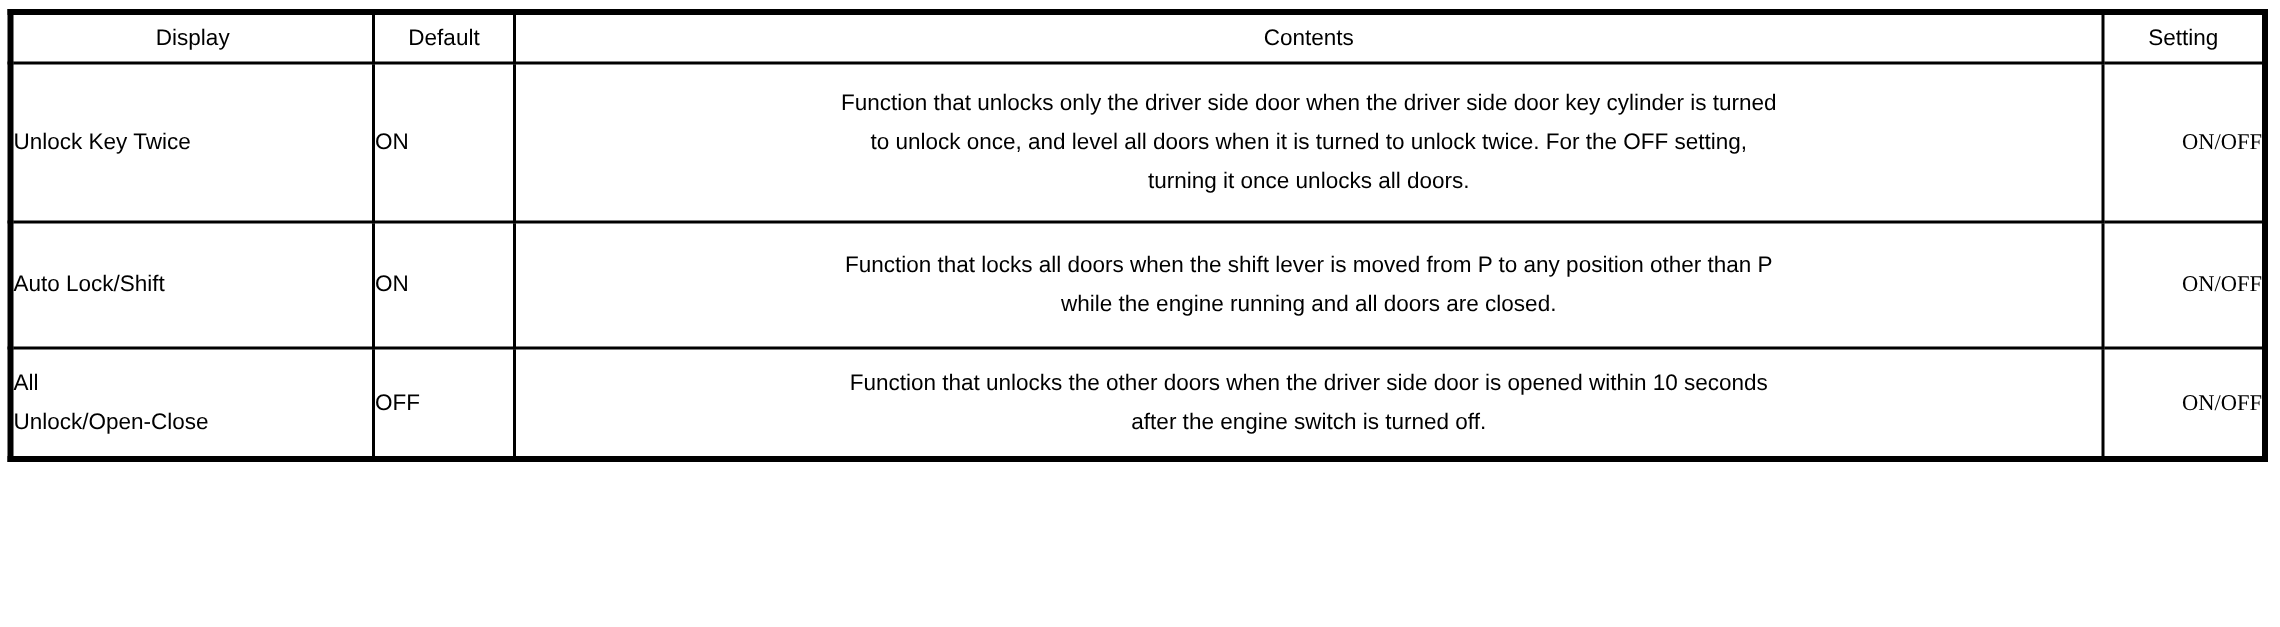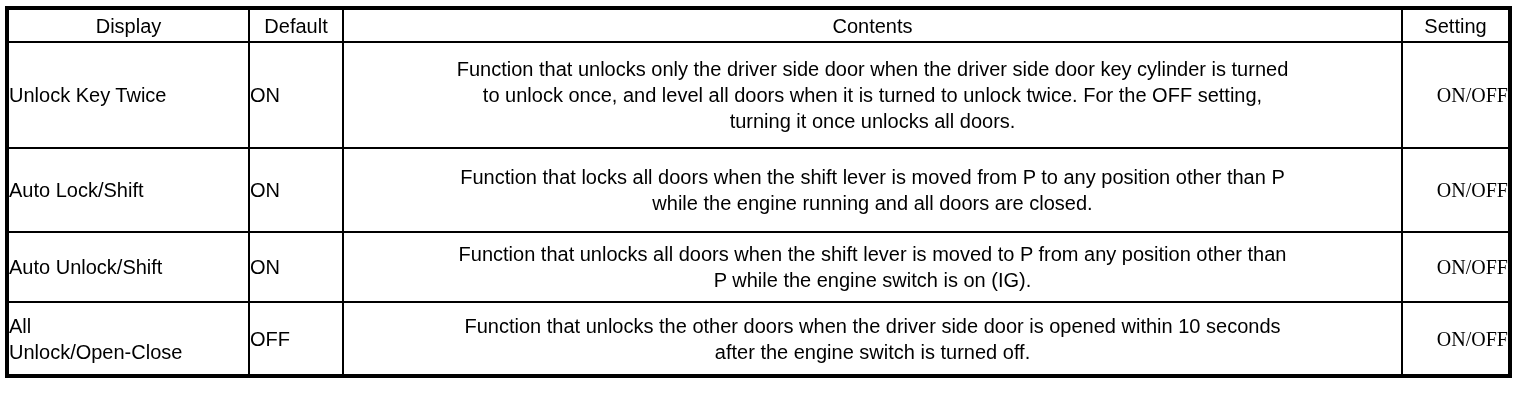--- a/index.html
+++ b/index.html
@@ -28,21 +28,21 @@
     width: 1507px;
     border: 4px solid #000;
   }
 
   table.spec-table td,
   table.spec-table th {
     border: 2px solid #000;
     padding: 0;
     vertical-align: middle;
     font-weight: normal;
-    font-size: 20px;
+    font-size: 15px;
     line-height: 26px;
     color: #000;
   }
 
   
   col.c-display  { width: 242px; }
   col.c-default  { width: 94px;  }
   col.c-contents { width: 1059px; }
   col.c-setting  { width: 108px; }
 
@@ -142,31 +142,20 @@
           <span class="display-line">Auto Lock/Shift</span>
         </td>
         <td class="cell-default">ON</td>
         <td class="cell-contents">
           <span class="contents-line">Function that locks all doors when the shift lever is moved from P to any position other than P</span>
           <span class="contents-line">while the engine running and all doors are closed.</span>
         </td>
         <td class="cell-setting">ON/OFF</td>
       </tr>
 
-      <tr class="r3">
-        <td class="cell-display">
-          <span class="display-line">Auto Unlock/Shift</span>
-        </td>
-        <td class="cell-default">ON</td>
-        <td class="cell-contents">
-          <span class="contents-line">Function that unlocks all doors when the shift lever is moved to P from any position other than</span>
-          <span class="contents-line">P while the engine switch is on (IG).</span>
-        </td>
-        <td class="cell-setting">ON/OFF</td>
-      </tr>
 
       <tr class="r4">
         <td class="cell-display">
           <span class="display-line">All</span>
           <span class="display-line">Unlock/Open-Close</span>
         </td>
         <td class="cell-default">OFF</td>
         <td class="cell-contents">
           <span class="contents-line">Function that unlocks the other doors when the driver side door is opened within 10 seconds</span>
           <span class="contents-line">after the engine switch is turned off.</span>

